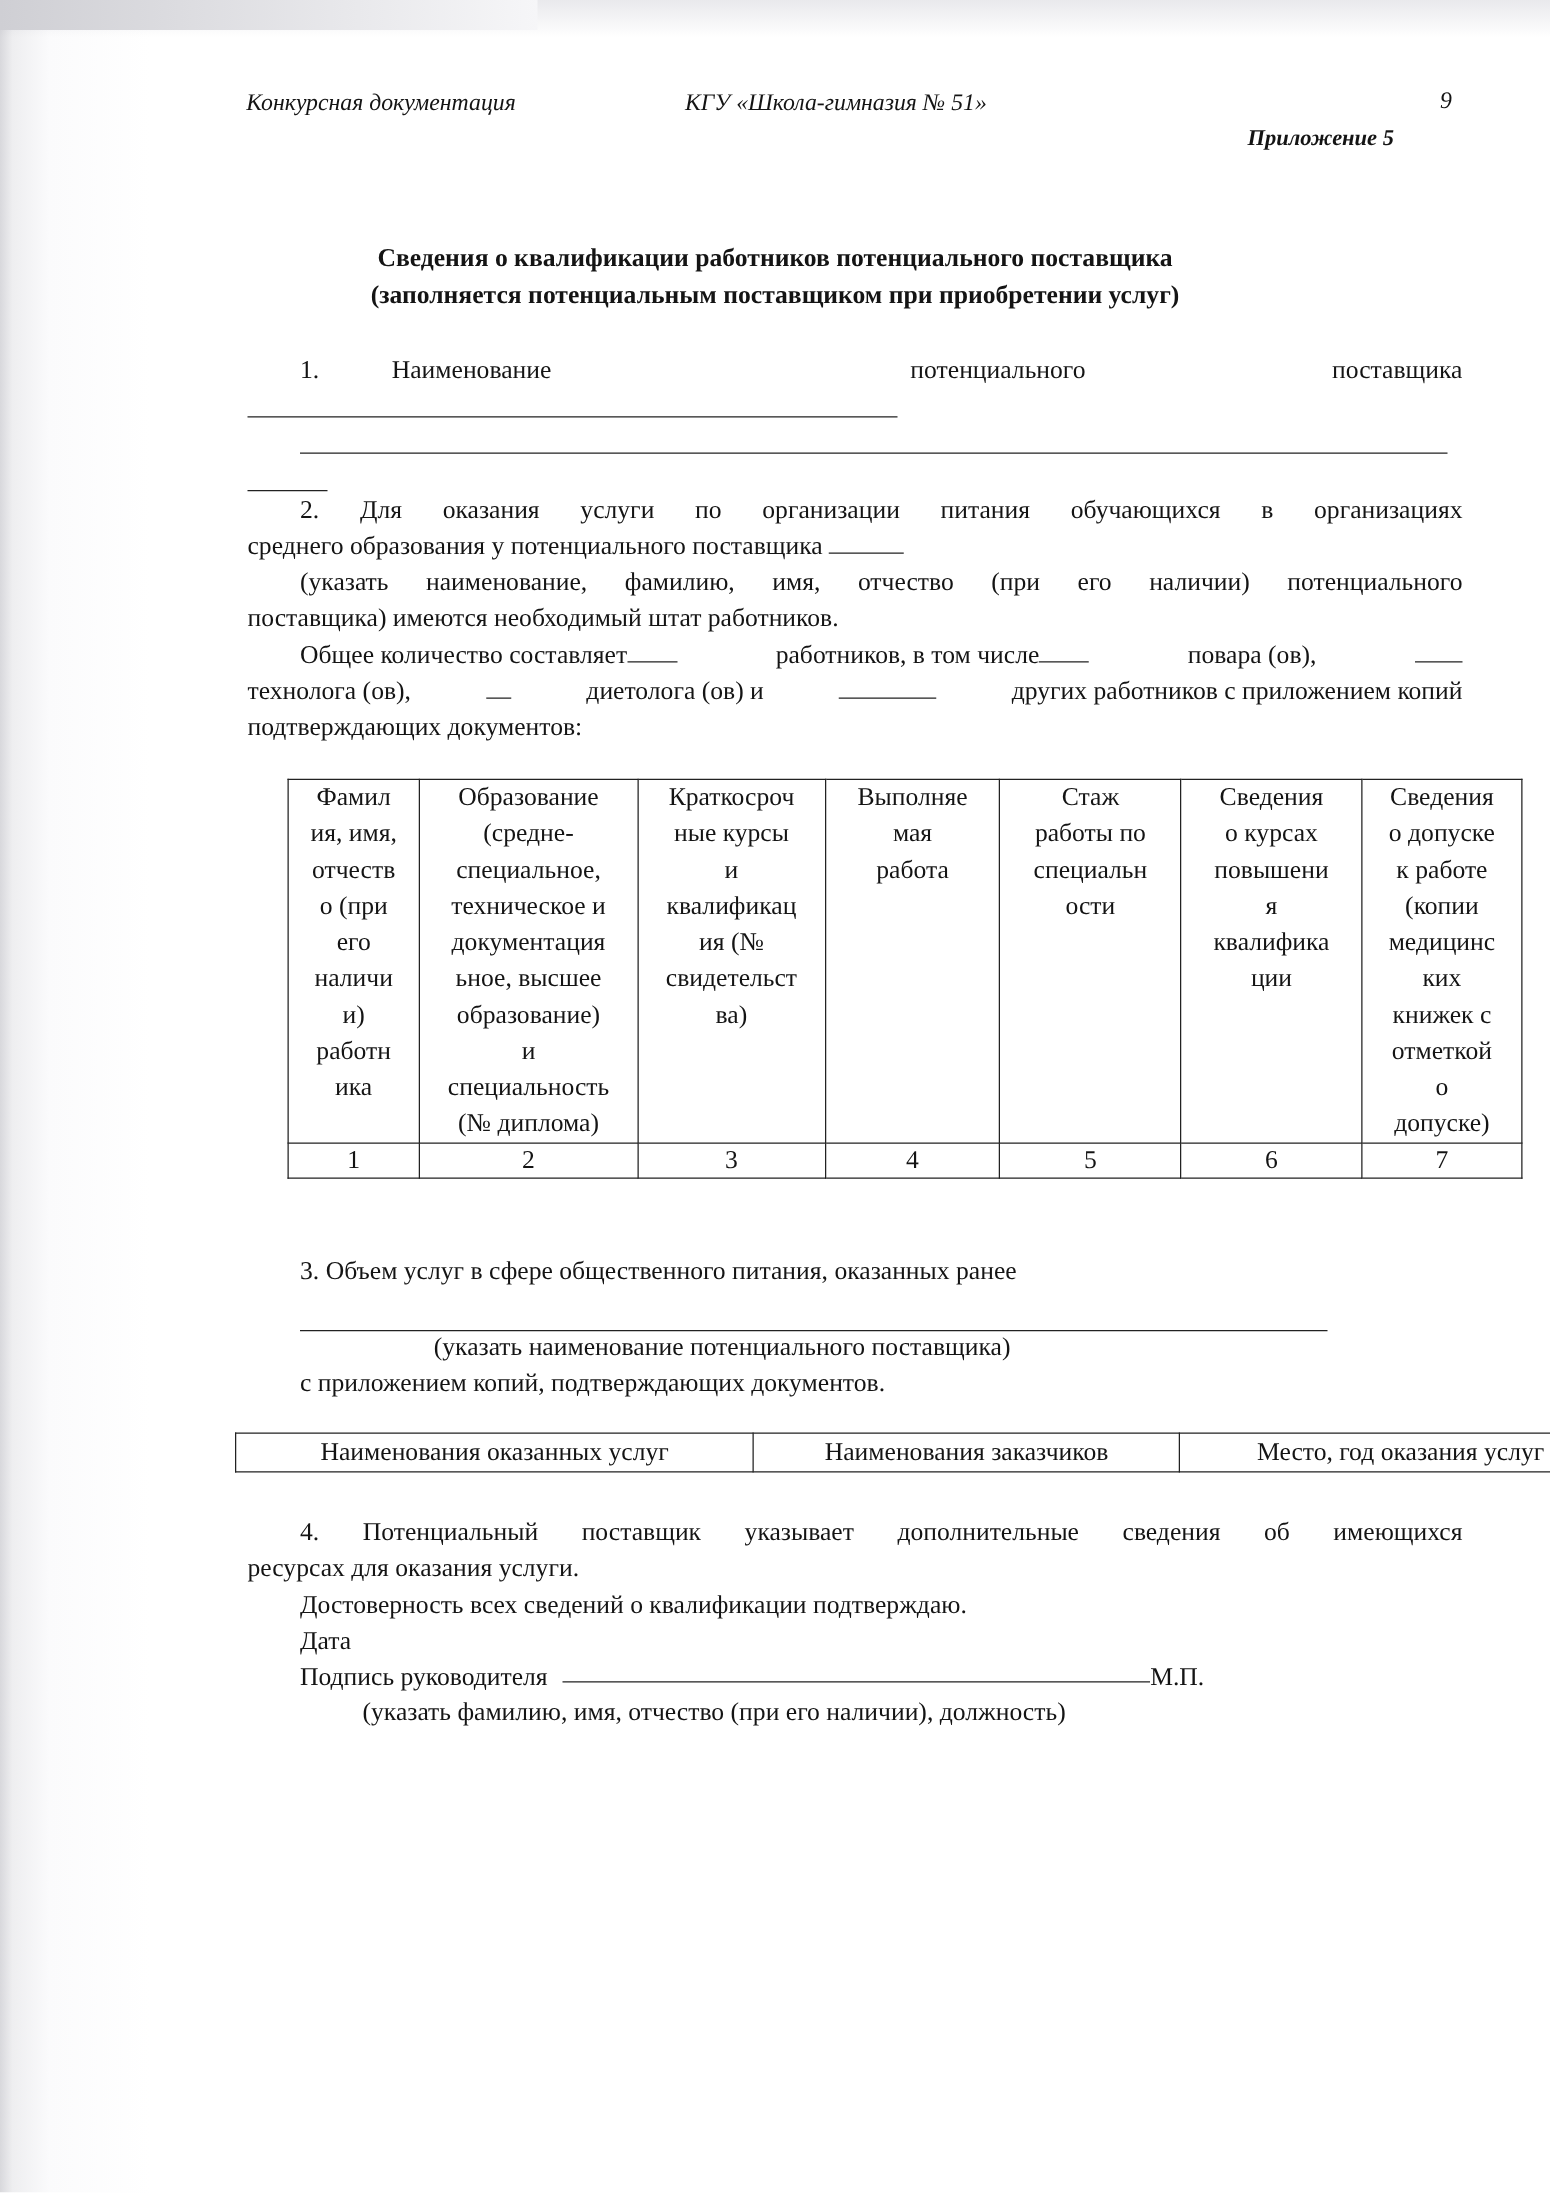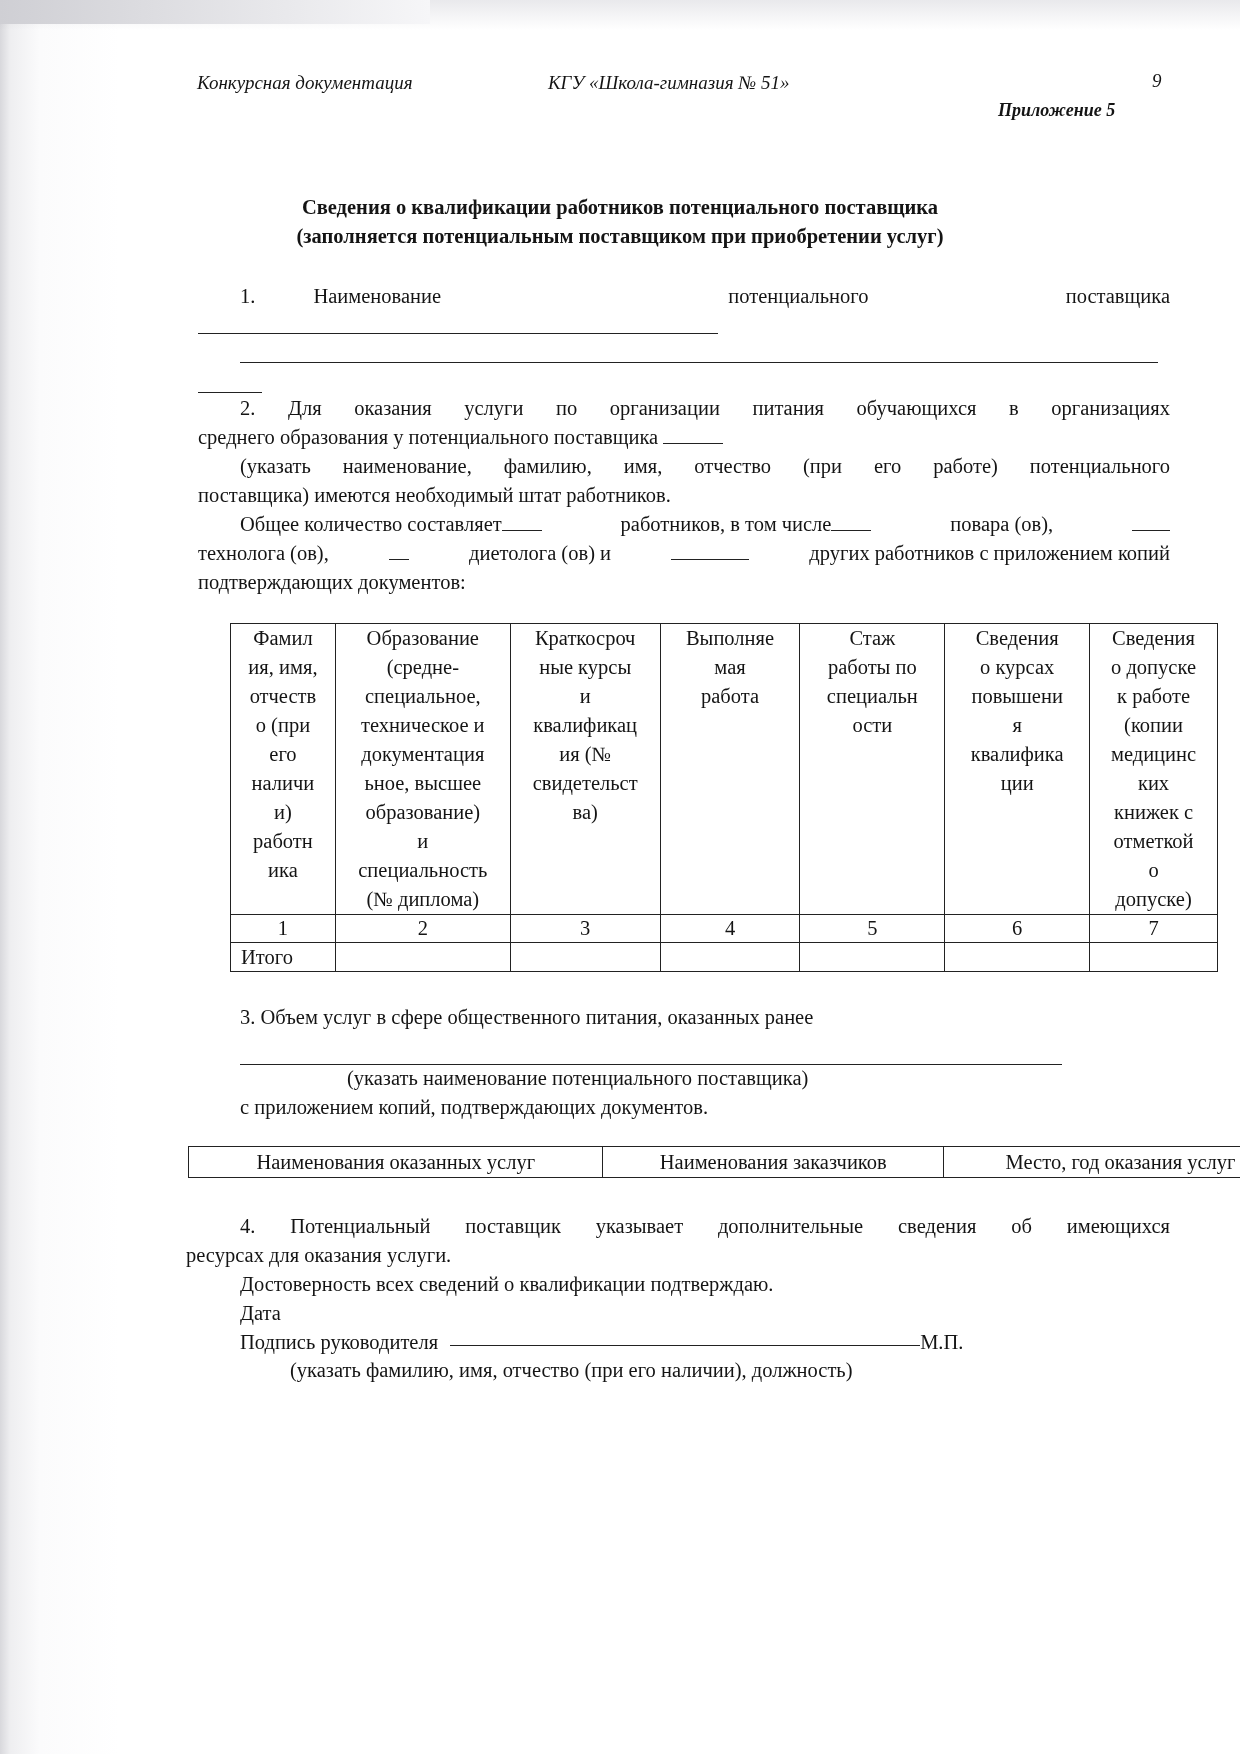--- a/index.html
+++ b/index.html
@@ -76,21 +76,21 @@
 </div>
 <div class="line" style="left:198px; top:333px; width:520px;"></div>
 <div class="line" style="left:240px; top:362px; width:918px;"></div>
 <div class="line" style="left:198px; top:392px; width:64px;"></div>
 
 <div class="abs p justify" style="left:240px; top:394px; width:930px;">2. Для оказания услуги по организации питания обучающихся в организациях</div>
 <div class="abs p" style="left:198px; top:423px;">
   <span>среднего образования у потенциального поставщика</span>
   <span class="blank" style="width:60px;"></span>
 </div>
-<div class="abs p justify" style="left:240px; top:452px; width:930px;">(указать наименование, фамилию, имя, отчество (при его работе) потенциального</div>
+<div class="abs p justify" style="left:240px; top:452px; width:930px;">(указать наименование, фамилию, имя, отчество (при его наличии) потенциального</div>
 <div class="abs p" style="left:198px; top:481px;">поставщика) имеются необходимый штат работников.</div>
 
 <div class="abs p" style="left:240px; top:510px; width:930px; display:flex; justify-content:space-between; align-items:baseline;">
   <span><span>Общее количество составляет</span><span class="blank" style="width:40px;"></span></span>
   <span><span>работников, в том числе</span><span class="blank" style="width:40px;"></span></span>
   <span>повара (ов),</span>
   <span class="blank" style="width:38px;"></span>
 </div>
 <div class="abs p" style="left:198px; top:539px; width:972px; display:flex; justify-content:space-between; align-items:baseline;">
   <span>технолога (ов),</span>
@@ -192,29 +192,20 @@
         </th>
   </tr>
   <tr class="nums">
     <td>1</td>
     <td>2</td>
     <td>3</td>
     <td>4</td>
     <td>5</td>
     <td>6</td>
     <td>7</td>
-  </tr>
-  <tr class="total">
-    <td class="left">Итого</td>
-    <td></td>
-    <td></td>
-    <td></td>
-    <td></td>
-    <td></td>
-    <td></td>
   </tr>
 </tbody>
   </table>
 
 <div class="abs p" style="left:240px; top:1003px;">3. Объем услуг в сфере общественного питания, оказанных ранее</div>
 <div class="line" style="left:240px; top:1064px; width:822px;"></div>
 <div class="abs p" style="left:347px; top:1064px;">(указать наименование потенциального поставщика)</div>
 <div class="abs p" style="left:240px; top:1093px;">с приложением копий, подтверждающих документов.</div>
 
 <table class="svc">
@@ -226,21 +217,21 @@
   <tbody>
       <tr>
     <th>Наименования оказанных услуг</th>
     <th>Наименования заказчиков</th>
     <th>Место, год оказания услуг</th>
   </tr>
 </tbody>
   </table>
 
 <div class="abs p justify" style="left:240px; top:1212px; width:930px;">4. Потенциальный поставщик указывает дополнительные сведения об имеющихся</div>
-<div class="abs p" style="left:186px; top:1241px;">ресурсах для оказания услуги.</div>
+<div class="abs p" style="left:198px; top:1241px;">ресурсах для оказания услуги.</div>
 <div class="abs p" style="left:240px; top:1270px;">Достоверность всех сведений о квалификации подтверждаю.</div>
 <div class="abs p" style="left:240px; top:1299px;">Дата</div>
 <div class="abs p" style="left:240px; top:1328px; display:flex; align-items:flex-start;">
   <span>Подпись руководителя</span>
   <span class="blank" style="width:470px; margin-left:12px;"></span>
   <span>М.П.</span>
 </div>
 <div class="abs p" style="left:290px; top:1356px;">(указать фамилию, имя, отчество (при его наличии), должность)</div>
 
 </body></html>

